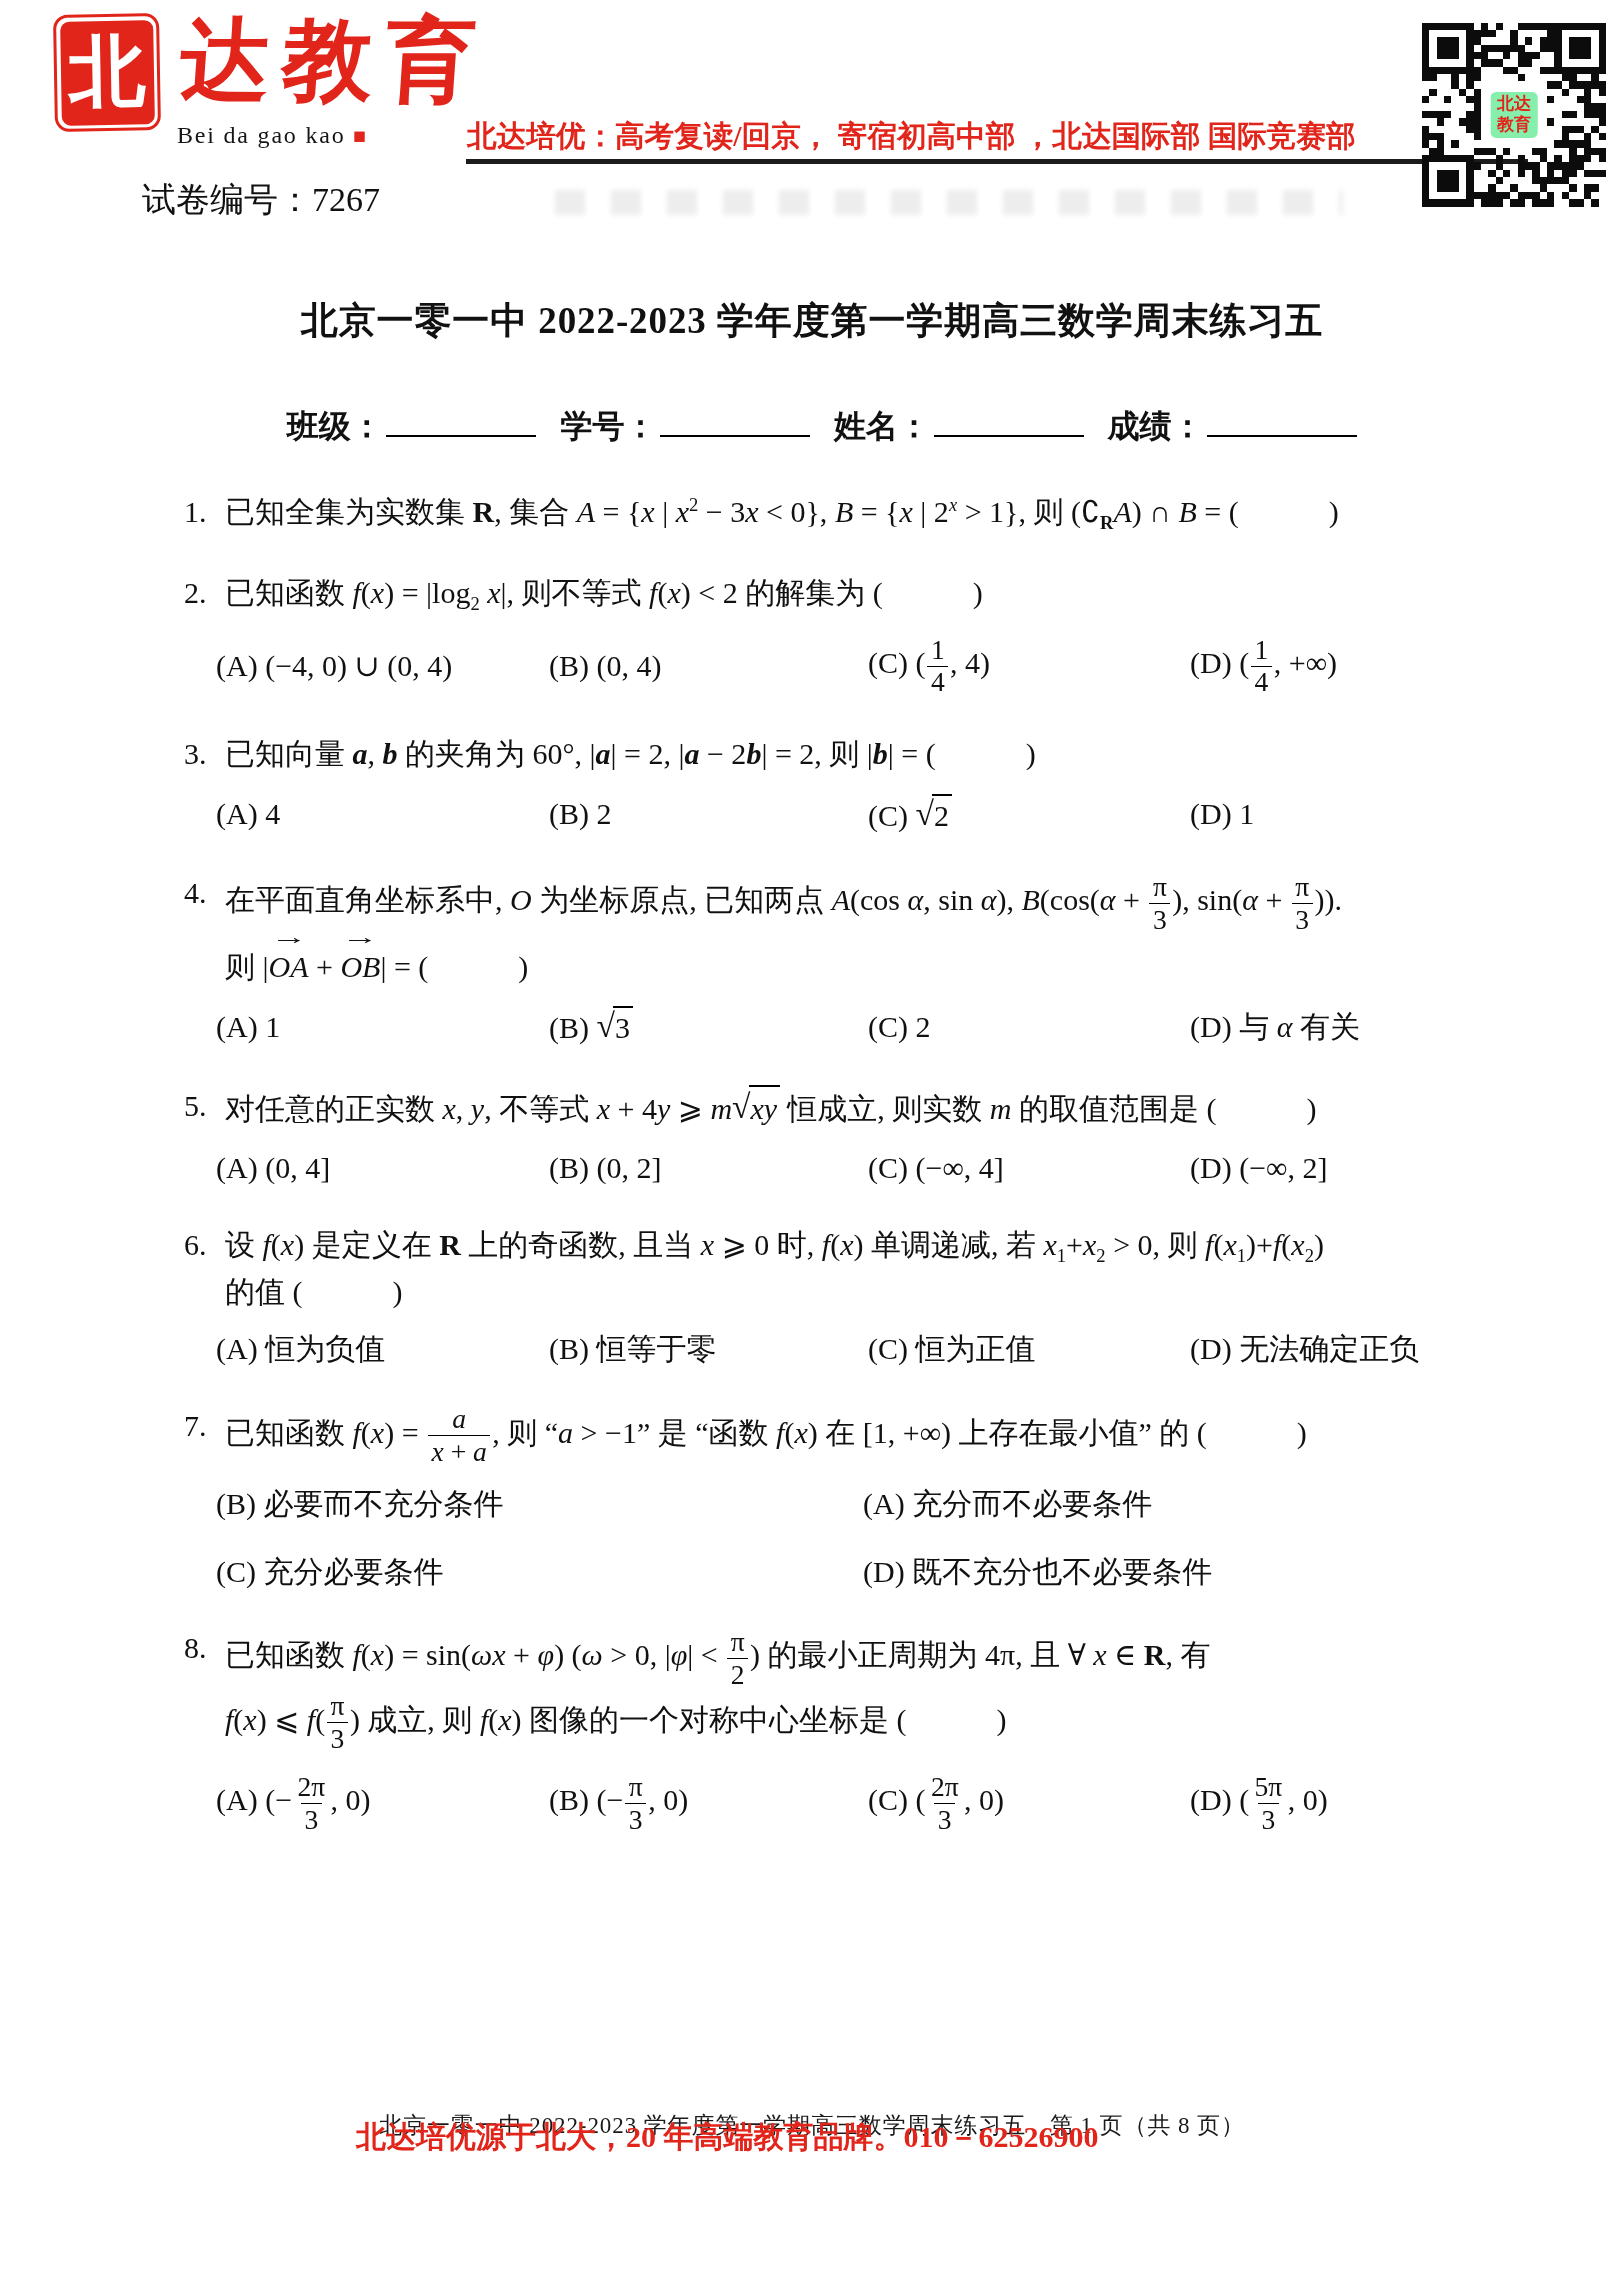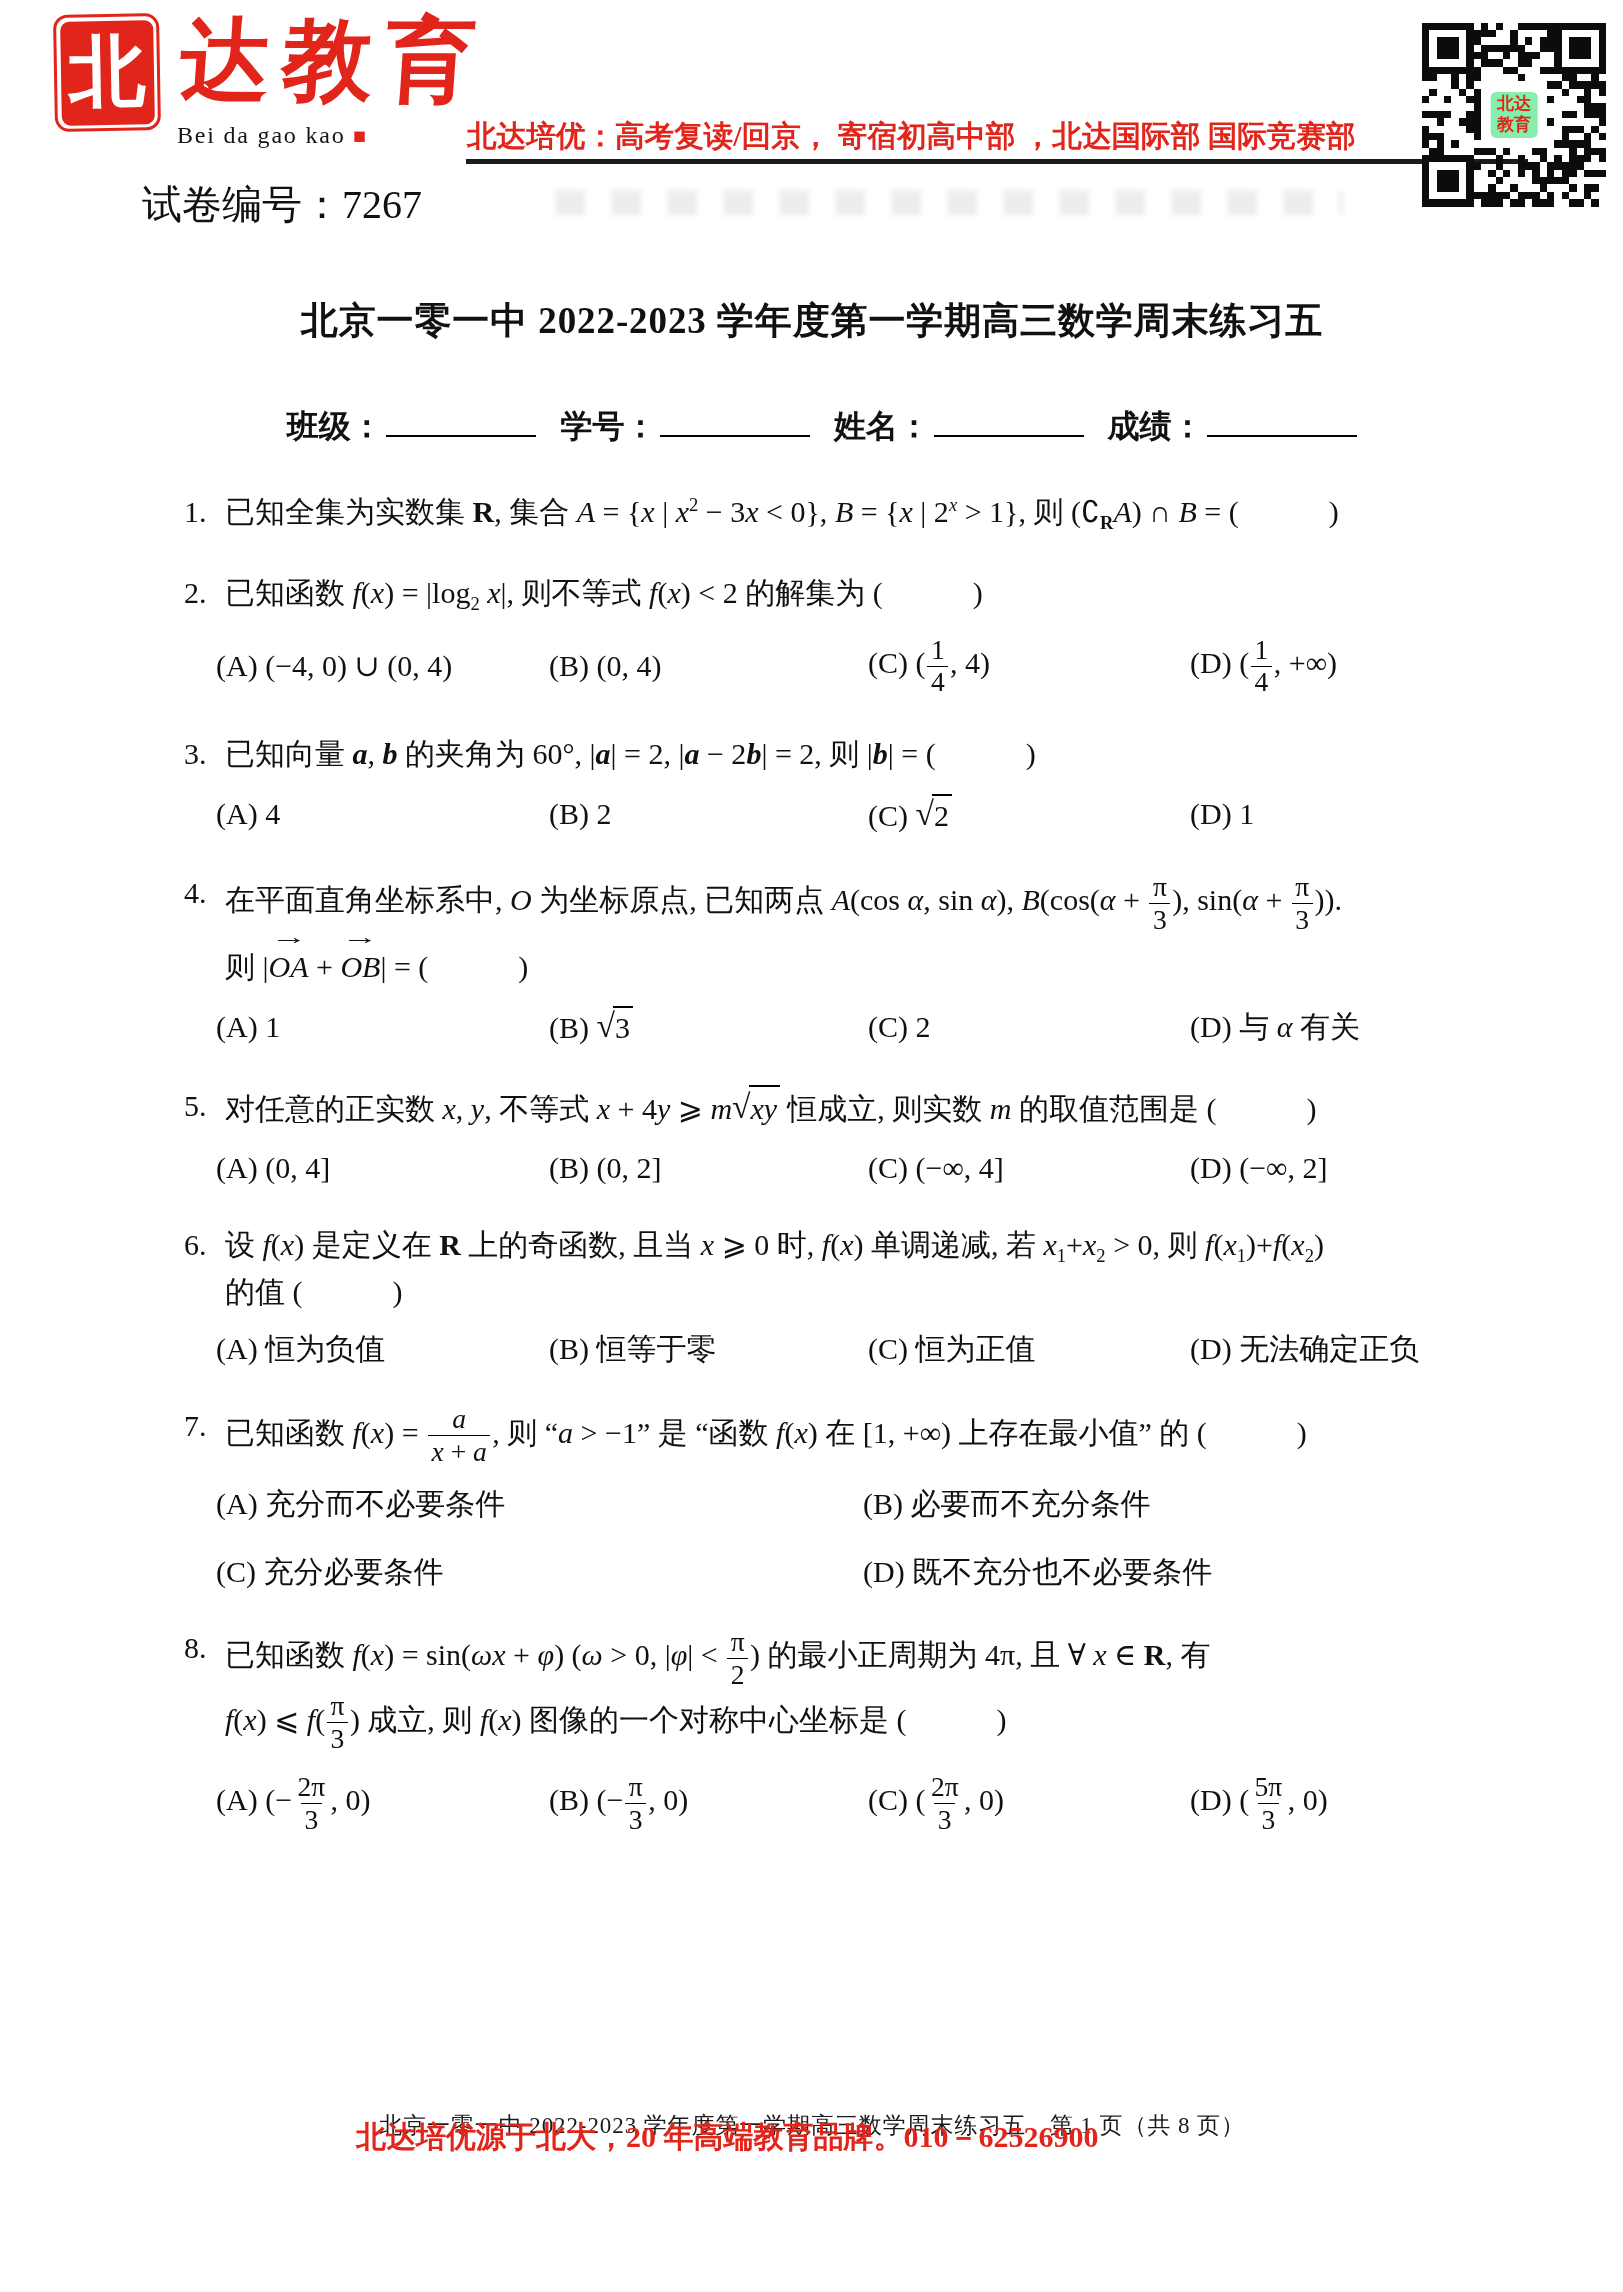--- a/index.html
+++ b/index.html
@@ -17,21 +17,21 @@
     margin-left:19.7px; letter-spacing:12.5px; transform:skewX(-4deg); }
   .logo-sub { position:absolute; left:177px; top:122px; font-size:24px; color:#151515; letter-spacing:1.8px; }
   .logo-sub .mark { color:#e2251b; font-size:21.5px; }
   .slogan { position:absolute; left:467px; top:116px; color:#e2251b; font-size:29.6px; font-weight:bold; white-space:nowrap; }
   .header-rule { position:absolute; left:466px; top:159px; width:1062px; height:4.5px; background:#1c1c1c; }
   .qr { position:absolute; left:1422px; top:18px; width:184px; height:193px; }
   .qr svg { width:100%; height:100%; }
   .qr-label { position:absolute; left:50%; top:50%; transform:translate(-50%,-50%);
     background:#86efac; border-radius:5.4px; padding:2.7px 6.3px; color:#e2251b;
     font-size:17px; font-weight:bold; text-align:center; line-height:1.2; }
-  .paper-no { position:absolute; left:142px; top:177px; font-size:40px; }
+  .paper-no { position:absolute; left:142px; top:177px; font-size:34px; }
   .smudge { position:absolute; left:555px; top:190px; width:788px; height:25px; opacity:0.10;
     background:repeating-linear-gradient(90deg,#555 0 30px, transparent 30px 56px); filter:blur(2.7px); }
   
   .content { position:absolute; left:0; top:296px; width:100%; }
   .title { text-align:center; font-size:37px; font-weight:bold; letter-spacing:0.9px; }
   .form-line { margin-top:57px; text-align:center; font-size:32px; font-weight:bold;padding-left:20px; }
   .form-line .blank { display:inline-block; width:150px; height:32px;
     border-bottom:2.7px solid #000; margin:0 16px 0 3.6px; vertical-align:baseline; }
   .form-line .blank:last-child { margin-right:0; }
   .section-head { margin:57px 107px 0 142px; font-size:32px; font-weight:bold; }
@@ -373,22 +373,22 @@
           <span class="opt">(D) 无法确定正负</span>
         </div>
       </div>
 
       <div class="q">
         <div class="stem"><span class="qnum">7.</span><span class="qtext">已知函数 <i>f</i>(<i>x</i>) = <span class="fr">
                 <span class="nu"><i>a</i></span>
                 <span class="de"><i>x</i> + <i>a</i></span>
               </span>, 则 “<i>a</i> &gt; −1” 是 “函数 <i>f</i>(<i>x</i>) 在 [1, +∞) 上存在最小值” 的 (　　　)</span></div>
         <div class="opts two">
+          <span class="opt">(B) 必要而不充分条件</span>
           <span class="opt">(A) 充分而不必要条件</span>
-          <span class="opt">(B) 必要而不充分条件</span>
           <span class="opt">(C) 充分必要条件</span>
           <span class="opt">(D) 既不充分也不必要条件</span>
         </div>
       </div>
 
       <div class="q">
         <div class="stem"><span class="qnum">8.</span><span class="qtext">已知函数 <i>f</i>(<i>x</i>) = sin(<i>ωx</i> + <i>φ</i>) (<i>ω</i> &gt; 0, |<i>φ</i>| &lt; <span class="fr">
                 <span class="nu">π</span>
                 <span class="de">2</span>
               </span>) 的最小正周期为 4π, 且 ∀ <i>x</i> ∈ <b>R</b>, 有<br><i>f</i>(<i>x</i>) ⩽ <i>f</i>(<span class="fr">

